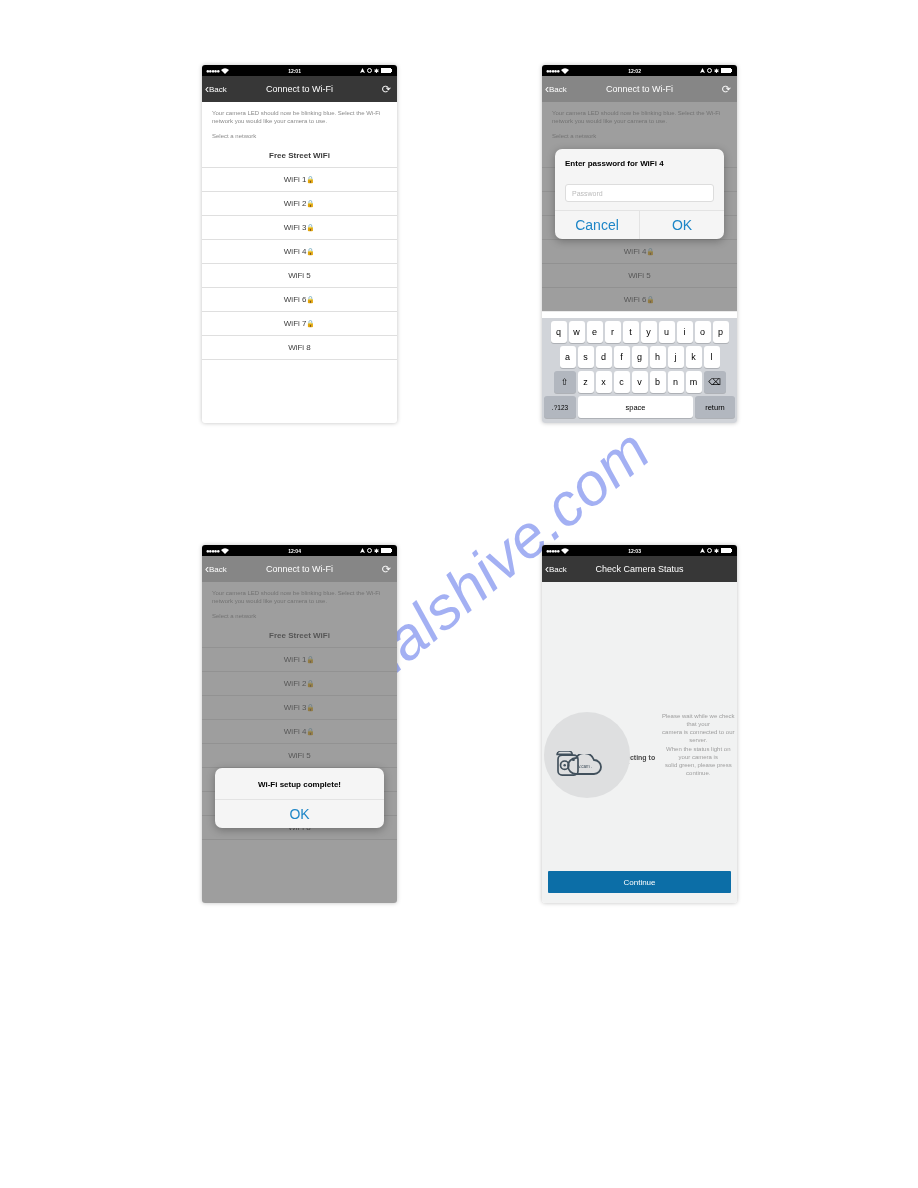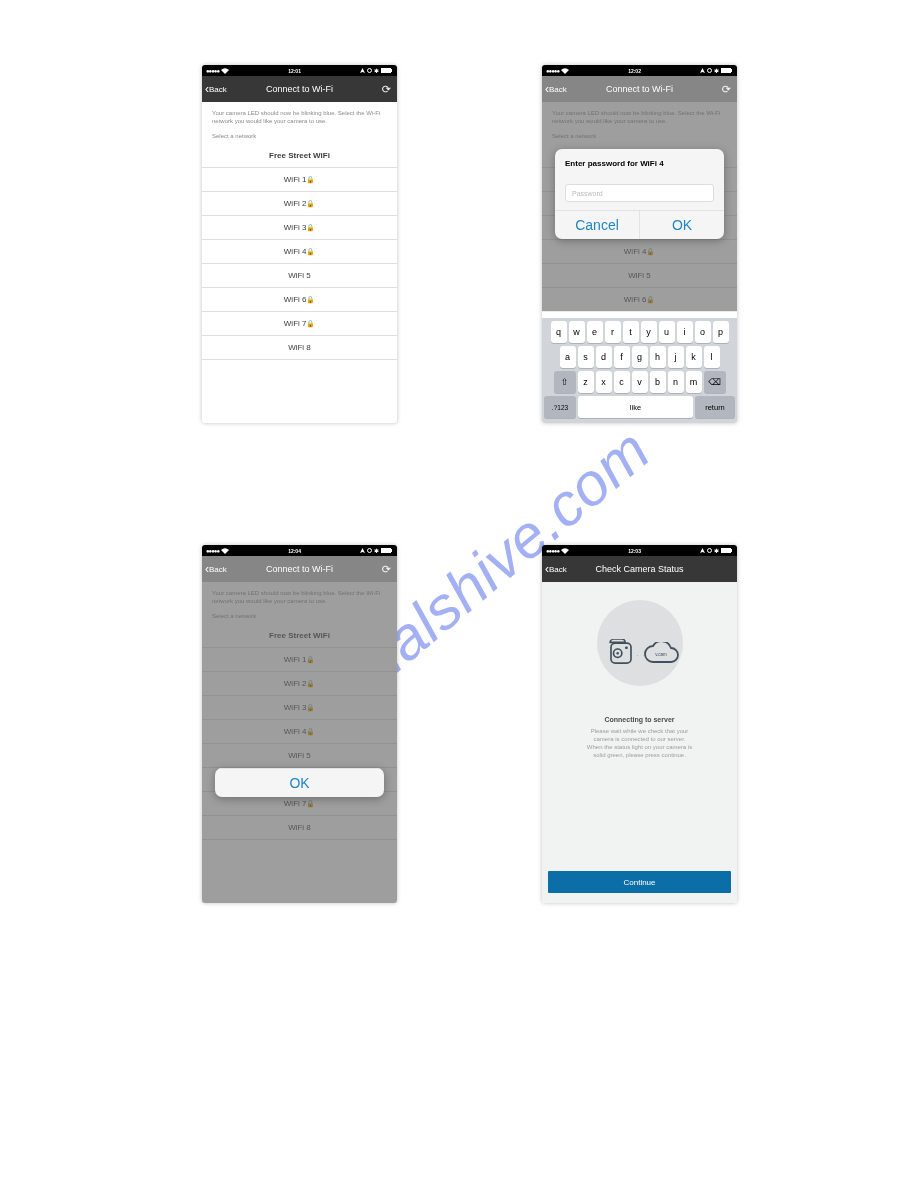--- a/index.html
+++ b/index.html
@@ -43,21 +43,21 @@
   .kb{position:absolute;left:0;right:0;bottom:0;background:#d1d4d9;z-index:5;padding:3px 2px 2px;}
   .kb-row{display:flex;justify-content:center;gap:2px;margin-bottom:3px;}
   .key{background:#fff;border-radius:3px;box-shadow:0 1px 0 #aeb1b6;width:16px;height:22px;display:flex;align-items:center;justify-content:center;font-size:9px;color:#000;cursor:pointer;}
   .key-wide{background:#b2b7bf;}
   .kb-bottom{display:flex;gap:2px;}
   .key-123{background:#b2b7bf;width:32px;font-size:6.5px;}
   .key-space{background:#fff;flex:1;font-size:7.5px;}
   .key-return{background:#b2b7bf;width:40px;font-size:7.5px;}
   .alert3{top:223px;}
   .alert3 .alert-msg{text-align:center;font-size:8px;font-weight:600;padding:12px 10px 10px;}
-  .camera-body{position:absolute;top:37px;left:0;right:0;bottom:0;background:#f1f2f2;display:flex;flex-direction:column;align-items:center;}
+  .camera-body{position:absolute;top:37px;left:0;right:0;bottom:0;background:#f1f2f2;display:flex;flex-direction:row;align-items:center;}
   .cam-graphic{margin-top:24px;width:90px;height:74px;position:relative;}
   .cam-circle{width:86px;height:86px;border-radius:50%;background:#dedfe0;position:absolute;top:-6px;left:2px;}
   .cam-dev{position:absolute;left:13px;top:33px;width:26px;height:25px;border-radius:5px;}
   .cam-cloud{position:absolute;right:6px;top:36px;}
   .connecting-title{margin-top:36px;font-size:7px;font-weight:700;color:#4b4b4b;}
   .connecting-desc{color:#9d9d9d;font-size:6px;text-align:center;line-height:1.35;margin-top:4px;}
   .continue{position:absolute;left:6px;right:6px;bottom:10px;height:22px;background:var(--blue);color:#fff;display:flex;align-items:center;justify-content:center;font-size:8px;border-radius:1px;cursor:pointer;}
   .dim{opacity:.6;}
   .wm{position:absolute;left:50%;top:50%;transform:translate(-50%,-50%) rotate(-40deg);font-size:60px;font-weight:400;color:rgba(72,97,232,.5);font-style:italic;letter-spacing:0.5px;pointer-events:none;z-index:0;}
 </style>
@@ -238,21 +238,21 @@
         <div class="key">x</div>
         <div class="key">c</div>
         <div class="key">v</div>
         <div class="key">b</div>
         <div class="key">n</div>
         <div class="key">m</div>
         <div class="key key-wide" style="width: 22px;">⌫</div>
       </div>
     <div class="kb-bottom kb-row">
       <div class="key key-123">.?123</div>
-      <div class="key key-space">like</div>
+      <div class="key key-space">space</div>
       <div class="key key-return">return</div>
     </div>
   </div>
 </div>
 
 <div class="phone p3">
   <div class="status">
     <div class="left">
         <span class="dots">●●●●●</span>
       <svg width="8" height="6" viewBox="0 0 12 9">
@@ -316,20 +316,21 @@
         <div class="row">
           <span>WiFi 7</span>
           <span class="lock">🔒</span>
         </div>
         <div class="row">
           <span>WiFi 8</span>
         </div>
       </div>
   </div>
   <div class="alert alert3">
+    <div class="alert-msg">Wi-Fi setup complete!</div>
     <div class="alert-btns">
       <div class="alert-btn">OK</div>
     </div>
   </div>
 </div>
 
 <div class="phone p4">
   <div class="status">
     <div class="left">
         <span class="dots">●●●●●</span>

